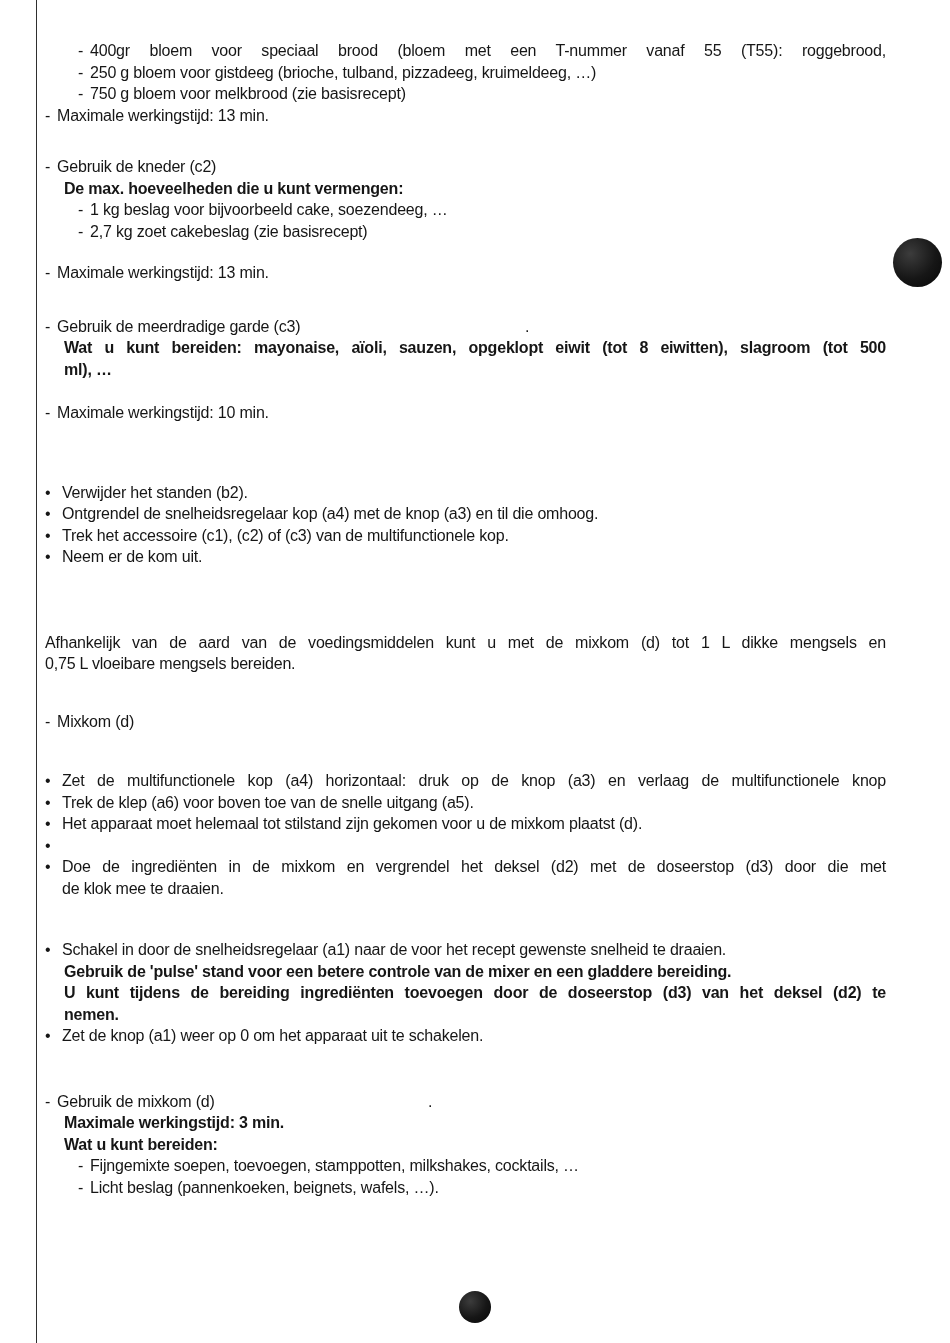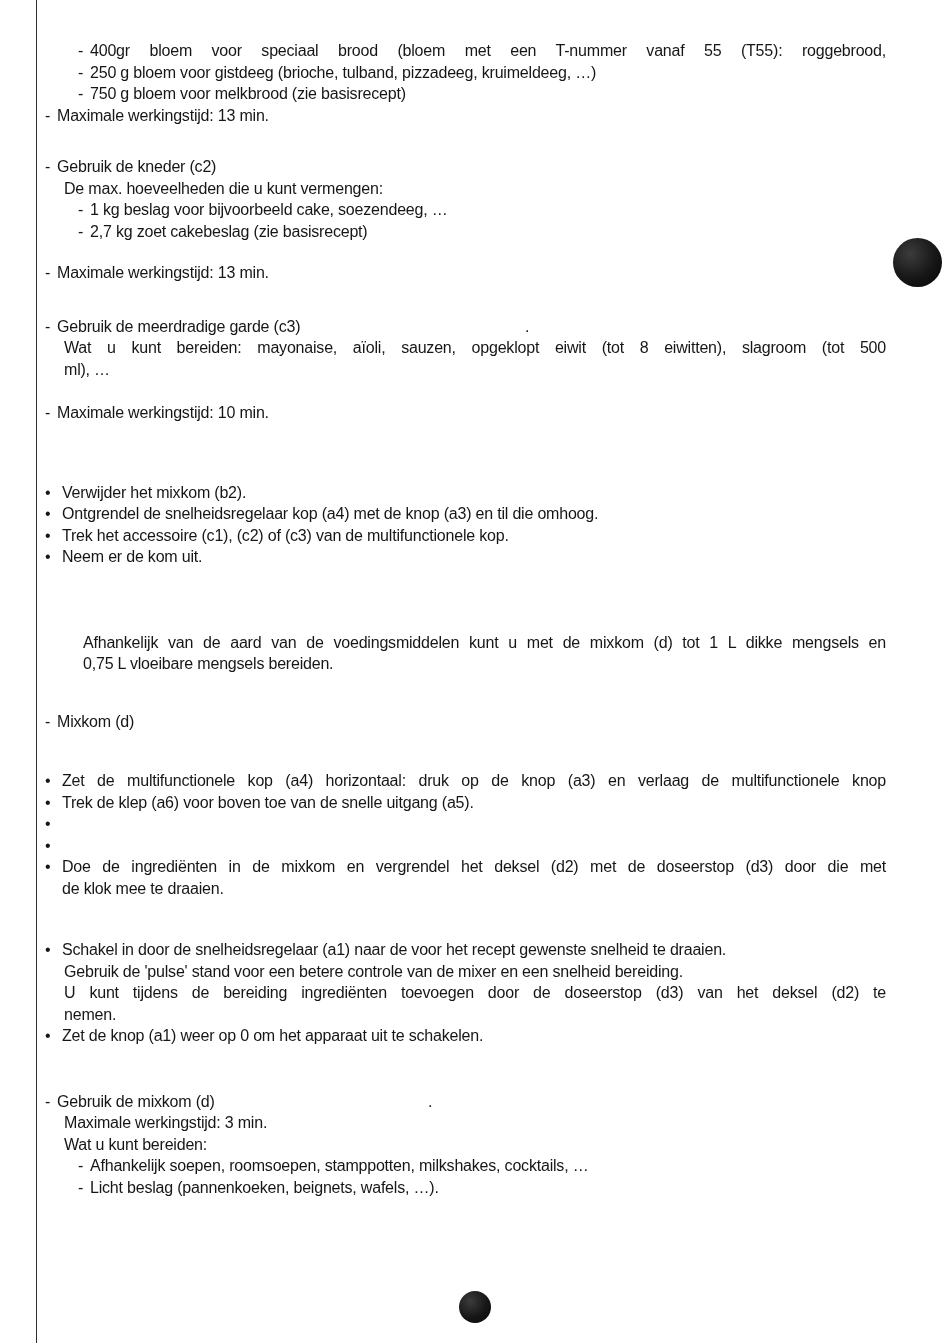--- a/index.html
+++ b/index.html
@@ -18,24 +18,24 @@
     background: #2f2f2f;
   }
   .content {
     position: absolute;
     left: 45px; right: 64px; top: 40px;
     color: #161616;
     font-size: 16px;
     line-height: 21.5px;
     letter-spacing: -0.2px;
   }
-  .ln { position: relative; height: 21.5px; margin-left: 38px; }
+  .ln { position: relative; height: 21.5px; }
   .ml12 { margin-left: 12px; }
   .ml17 { margin-left: 17px; }
-  .ml19 { margin-left: 19px; }
+  .ml19 { margin-left: 19px; font-weight: bold; }
   .ml45 { margin-left: 45px; }
   .mk { position: absolute; top: 0; }
   .mk-dash { left: -12px; }
   .mk-bullet { left: -17px; }
   .just { text-align: justify; text-align-last: justify; }
   .tdot { position: absolute; top: 0; }
   .tdot-garde { left: 468px; }
   .tdot-mixkom { left: 371px; }
   .mt20 { margin-top: 20px; }
   .mt22 { margin-top: 22px; }
@@ -125,21 +125,21 @@
     <div class="sec mt22">
       <div class="ln ml12">
         <span class="mk mk-dash">-</span>
         <span>Maximale werkingstijd: 10 min.</span>
       </div>
     </div>
 
     <div class="sec mt58">
       <div class="ln ml17">
         <span class="mk mk-bullet">•</span>
-        <span>Verwijder het mixkom (b2).</span>
+        <span>Verwijder het standen (b2).</span>
       </div>
       <div class="ln ml17">
         <span class="mk mk-bullet">•</span>
         <span>Ontgrendel de snelheidsregelaar kop (a4) met de knop (a3) en til die omhoog.</span>
       </div>
       <div class="ln ml17">
         <span class="mk mk-bullet">•</span>
         <span>Trek het accessoire (c1), (c2) of (c3) van de multifunctionele kop.</span>
       </div>
       <div class="ln ml17">
@@ -168,40 +168,41 @@
       <div class="ln ml17 just">
         <span class="mk mk-bullet">•</span>
         <span>Zet de multifunctionele kop (a4) horizontaal: druk op de knop (a3) en verlaag de multifunctionele knop</span>
       </div>
       <div class="ln ml17">
         <span class="mk mk-bullet">•</span>
         <span>Trek de klep (a6) voor boven toe van de snelle uitgang (a5).</span>
       </div>
       <div class="ln ml17">
         <span class="mk mk-bullet">•</span>
+        <span>Het apparaat moet helemaal tot stilstand zijn gekomen voor u de mixkom plaatst (d).</span>
       </div>
       <div class="ln ml17">
         <span class="mk mk-bullet">•</span>
       </div>
       <div class="ln ml17 just">
         <span class="mk mk-bullet">•</span>
         <span>Doe de ingrediënten in de mixkom en vergrendel het deksel (d2) met de doseerstop (d3) door die met</span>
       </div>
       <div class="ln ml17">
         <span>de klok mee te draaien.</span>
       </div>
     </div>
 
     <div class="sec mt40">
       <div class="ln ml17">
         <span class="mk mk-bullet">•</span>
         <span>Schakel in door de snelheidsregelaar (a1) naar de voor het recept gewenste snelheid te draaien.</span>
       </div>
       <div class="ln ml19">
-        <span>Gebruik de 'pulse' stand voor een betere controle van de mixer en een snelheid bereiding.</span>
+        <span>Gebruik de 'pulse' stand voor een betere controle van de mixer en een gladdere bereiding.</span>
       </div>
       <div class="ln ml19 just">
         <span>U kunt tijdens de bereiding ingrediënten toevoegen door de doseerstop (d3) van het deksel (d2) te</span>
       </div>
       <div class="ln ml19">
         <span>nemen.</span>
       </div>
       <div class="ln ml17">
         <span class="mk mk-bullet">•</span>
         <span>Zet de knop (a1) weer op 0 om het apparaat uit te schakelen.</span>
@@ -215,21 +216,21 @@
         <span class="tdot tdot-mixkom">.</span>
       </div>
       <div class="ln ml19">
         <span>Maximale werkingstijd: 3 min.</span>
       </div>
       <div class="ln ml19">
         <span>Wat u kunt bereiden:</span>
       </div>
       <div class="ln ml45">
         <span class="mk mk-dash">-</span>
-        <span>Afhankelijk soepen, roomsoepen, stamppotten, milkshakes, cocktails, …</span>
+        <span>Fijngemixte soepen, toevoegen, stamppotten, milkshakes, cocktails, …</span>
       </div>
       <div class="ln ml45">
         <span class="mk mk-dash">-</span>
         <span>Licht beslag (pannenkoeken, beignets, wafels, …).</span>
       </div>
     </div>
 
   </div>
 
   <div class="hole hole-right"></div>

